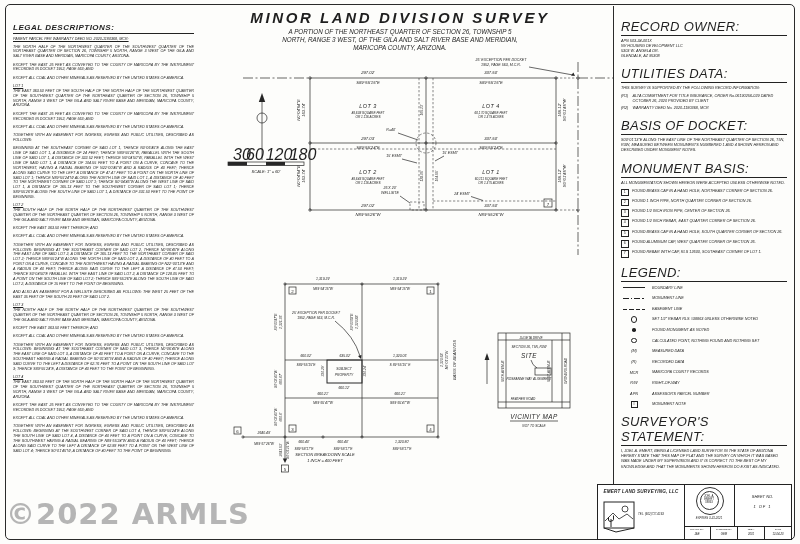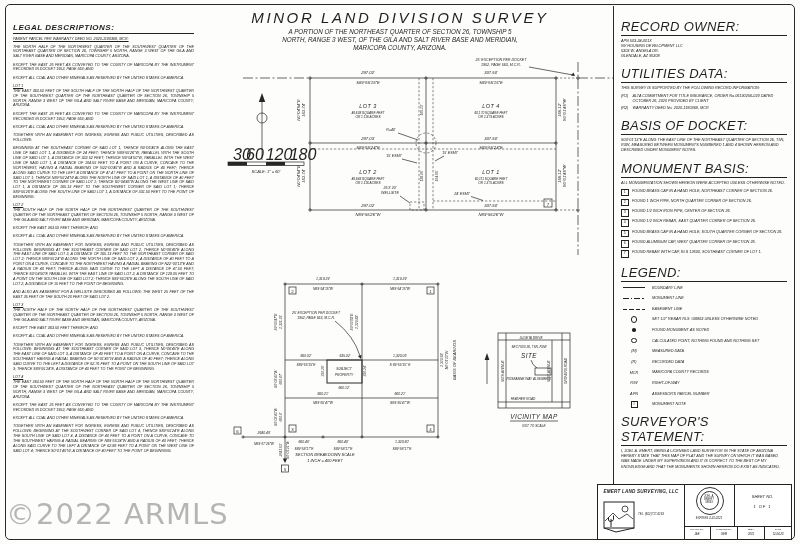--- a/index.html
+++ b/index.html
@@ -4,21 +4,21 @@
 <style>
   html,body{margin:0;padding:0;background:#e9e9e9;-webkit-text-size-adjust:none;}
   .sheet{position:relative;width:800px;height:544px;background:#fdfdfb;overflow:hidden;
          font-family:"Liberation Sans",sans-serif;color:#1f1f1f;}
   .border-outer{position:absolute;left:5px;top:4px;right:5px;bottom:4px;
          border:1.4px solid #2b2b2b;border-radius:5px;}
   .vsep{position:absolute;left:613px;top:6px;bottom:6px;border-left:1px solid #2b2b2b;}
 
   
   .titleblk{position:absolute;left:190px;top:9px;width:420px;text-align:center;}
-  .t-main{font-size:15px;font-weight:normal;font-style:italic;letter-spacing:2.6px;}
+  .t-main{font-size:15px;font-weight:bold;font-style:italic;letter-spacing:2.6px;}
   .t-sub{font-size:6.3px;font-style:italic;line-height:1.3;margin-top:2px;}
 
   
   .leftcol{position:absolute;left:13px;top:23px;width:181px;}
   .lg-header{font-size:8px;font-weight:bold;font-style:italic;letter-spacing:.5px;
              border-bottom:1.2px solid #222;padding-bottom:1px;margin-bottom:3px;}
   .lg-sub{font-size:3.7px;font-style:italic;text-decoration:underline;margin-bottom:3.5px;}
   .lp{font-size:3.7px;font-style:italic;line-height:1.32;margin-bottom:3.4px;text-align:justify;}
   .lh{font-size:3.7px;font-style:italic;text-decoration:underline;margin:3.5px 0 .8px 0;}
 
@@ -58,21 +58,21 @@
   svg .vt{font-size:3.2px;}
   svg .big{font-size:6.4px;letter-spacing:.4px;}
   svg .med{font-size:4px;}
   svg line,svg path,svg rect,svg circle{stroke:#262626;stroke-width:.7;fill:none;}
   svg .dd{stroke-dasharray:10 2.5 2 2.5;}
   svg .dashed{stroke-dasharray:2.3 1.7;stroke-width:.55;}
   svg .fill{fill:#262626;stroke:none;}
 
   
   .watermark{position:absolute;left:6px;top:497px;font-family:"DejaVu Sans",sans-serif;
-             font-size:29px;font-weight:normal;letter-spacing:1px;color:#aeaeae;opacity:.9;}
+             font-size:29px;font-weight:bold;letter-spacing:1px;color:#aeaeae;opacity:.9;}
 
   
   .tblock{position:absolute;left:597px;top:484px;width:193px;height:54px;
           border:1.2px solid #222;background:#fff;font-style:italic;}
   .tb-company{position:absolute;left:0;top:0;width:86px;height:100%;border-right:1px solid #222;}
   .tb-name{font-size:4.6px;font-weight:bold;text-align:center;margin-top:4px;letter-spacing:.2px;}
   .tb-logo{position:absolute;left:5px;top:16px;}
   .tb-phone{position:absolute;left:40px;top:27px;font-size:2.9px;}
   .tb-mid{position:absolute;left:86px;top:0;width:50px;height:42px;border-right:1px solid #222;}
   .seal{position:absolute;left:12px;top:2px;width:26px;height:26px;border:1px solid #333;

